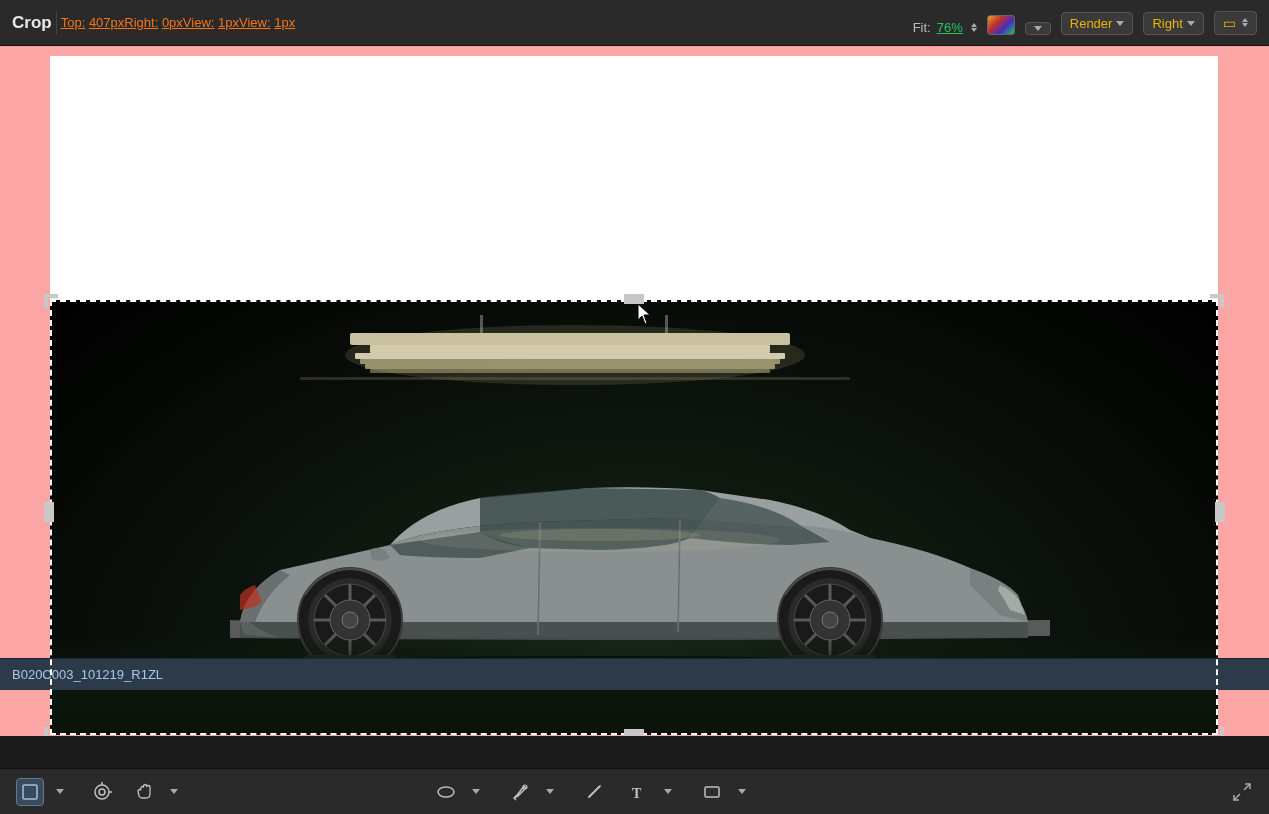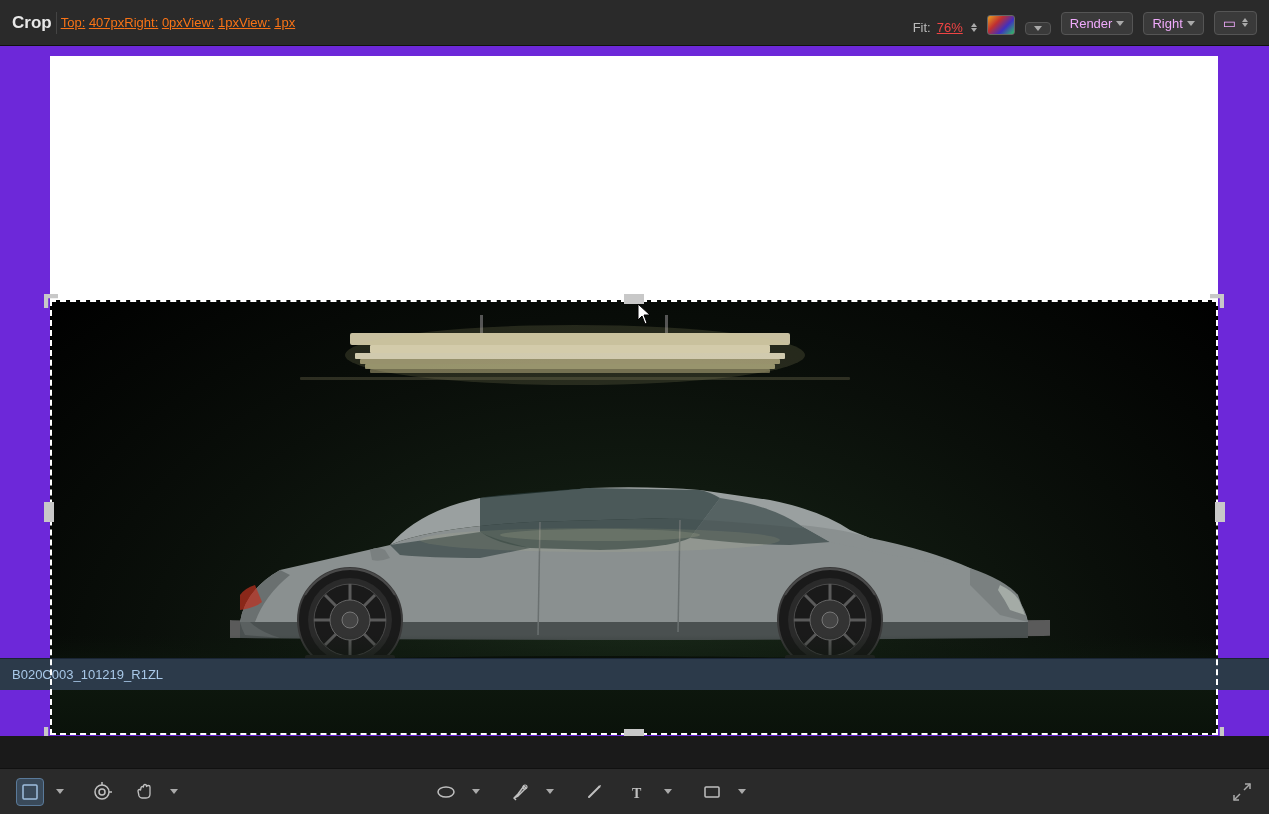--- a/index.html
+++ b/index.html
@@ -50,32 +50,32 @@
       gap: 10px;
     }
     .fit-control {
       display: flex;
       align-items: center;
       gap: 6px;
       font-size: 13px;
       color: #bbb;
     }
     .fit-control .fit-value {
-      color: #ef4444;
+      color: #22c55e;
       text-decoration: underline;
     }
     .dropdown-btn {
       display: flex;
       align-items: center;
       gap: 4px;
       background: #3a3a3a;
       border: 1px solid #555;
       border-radius: 4px;
       padding: 3px 8px;
-      color: #f0abfc;
+      color: #eab308;
       font-size: 13px;
       cursor: pointer;
     }
     .chevron-down {
       display: inline-block;
       width: 0; height: 0;
       border-left: 4px solid transparent;
       border-right: 4px solid transparent;
       border-top: 5px solid #aaa;
     }
@@ -109,21 +109,21 @@
       background: linear-gradient(135deg, #e8a020 0%, #c03030 35%, #4030c0 65%, #30c060 100%);
       border: 1px solid #666;
       cursor: pointer;
     }
 
     
     #canvas-area {
       position: relative;
       width: 1269px;
       height: 714px; 
-      background: #6d28d9;
+      background: #fca5a5;
       overflow: hidden;
     }
 
     
     #white-extension {
       position: absolute;
       top: 10px;
       left: 50px;
       width: 1168px;
       height: 244px;

